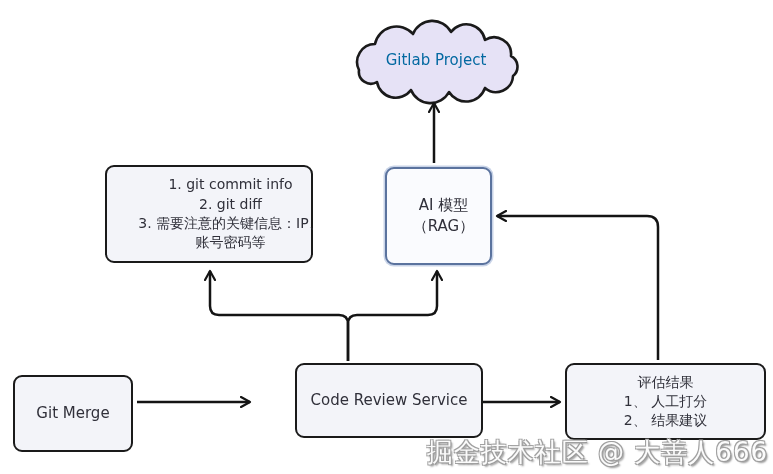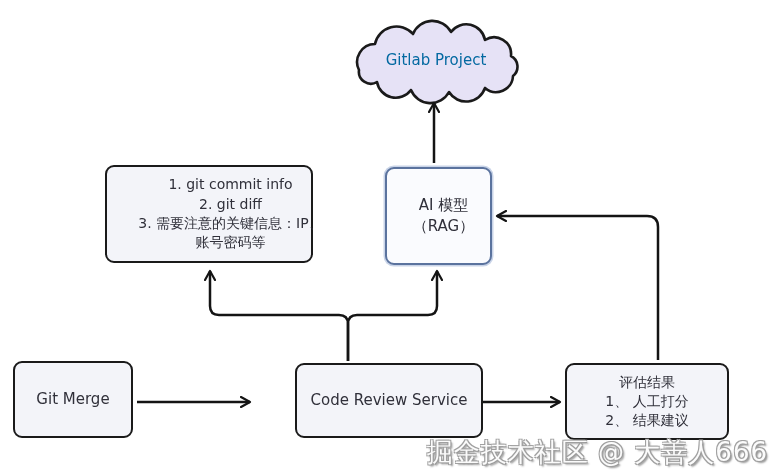--- a/index.html
+++ b/index.html
@@ -24,23 +24,23 @@
     border: 2.5px solid #1a1a1a;
     border-radius: 9px;
     display: flex;
     flex-direction: column;
     align-items: center;
     justify-content: center;
     text-align: center;
     line-height: 1.38;
   }
   .node .line { white-space: nowrap; }
-  #git-merge-box   { left: 13px;  top: 361px; width: 120px; height: 77px; font-size: 15px; }
+  #git-merge-box   { left: 13px;  top: 375px; width: 120px; height: 77px; font-size: 15px; }
   #code-review-box { left: 255px; top: 363px; width: 188px; height: 75px; font-size: 15px; margin-left: 40px; }
-  #result-box      { left: 565px; top: 363px; width: 164px; height: 77px; font-size: 14px; }
+  #result-box      { left: 565px; top: 363px; width: 201px; height: 77px; font-size: 14px; }
   #info-box        { left: 105px; top: 165px; width: 208px; height: 98px; font-size: 14px; padding-left: 43px; }
   #ai-box {
     left: 385px; top: 167px; width: 107px; height: 98px; font-size: 15px;
     background: #fafbfe;
     border: 2px solid #5b739e;
     box-shadow: 0 0 0 1.5px #c9d4e8;
     border-radius: 9px;
     padding-left: 10px;
   }
   .cloud-label {

